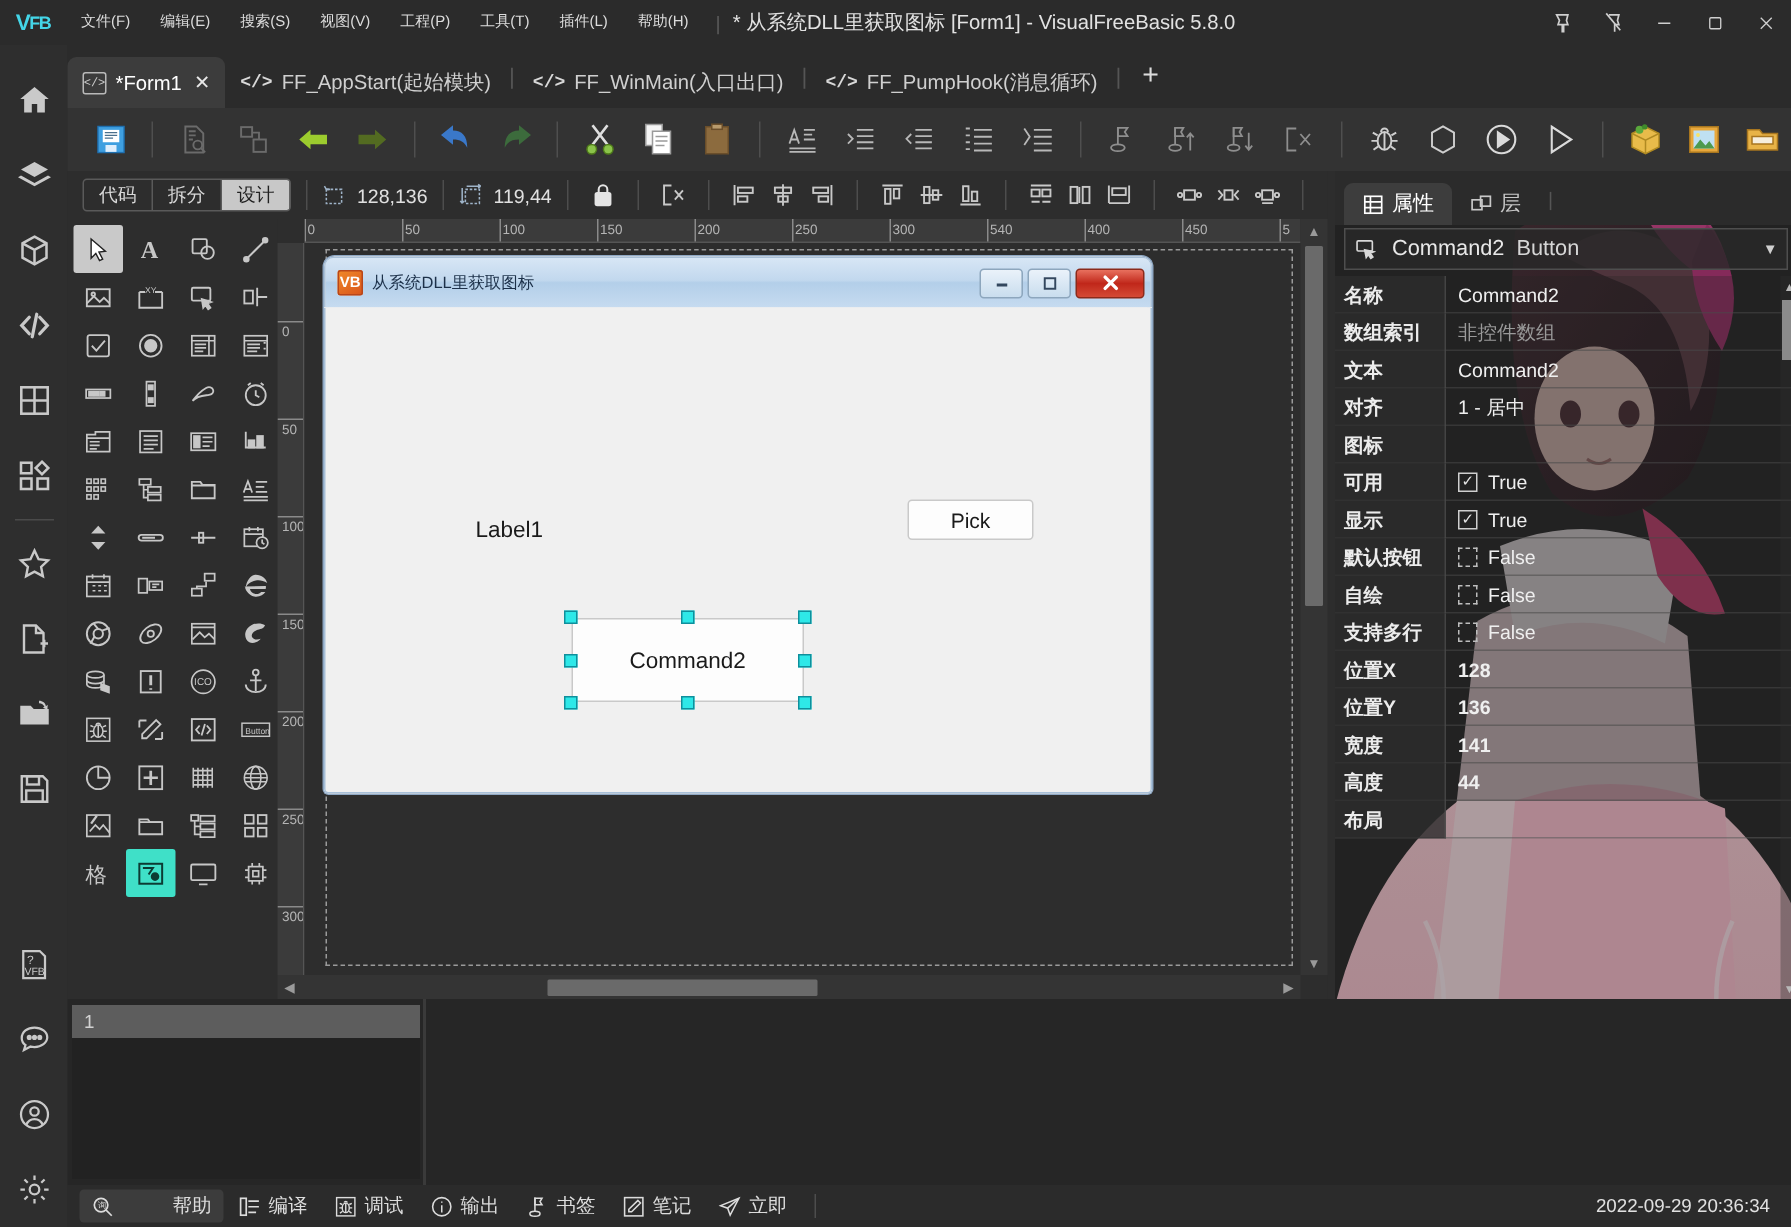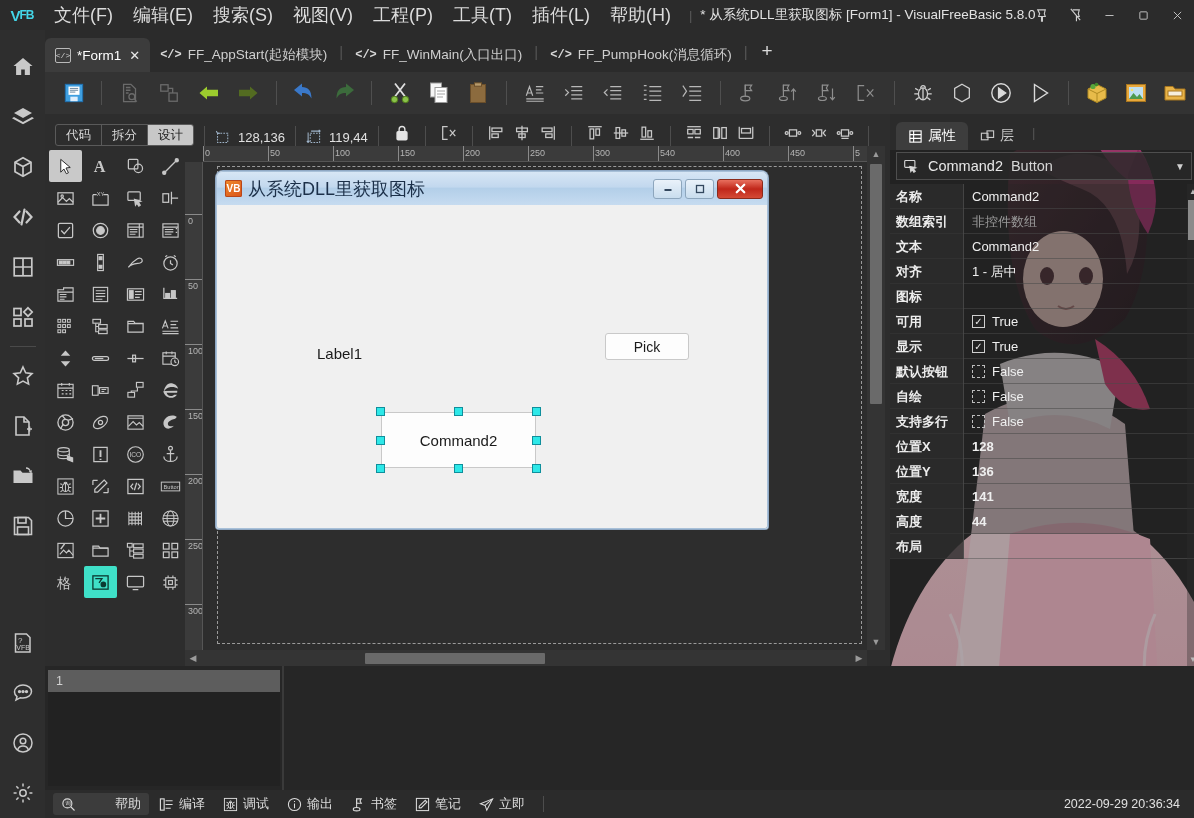--- a/index.html
+++ b/index.html
@@ -12,21 +12,21 @@
   .app{ position:relative; width:1194px; height:818px; background:#2d2d2d; }
 
   
   .titlebar{ position:absolute; left:0; top:0; width:1194px; height:30px;
     background:#2b2b2b; display:flex; align-items:center; }
   .vfb-logo{ width:44px; height:30px; background:#2b2b2b; display:flex;
     align-items:center; justify-content:center; font-weight:bold;
     font-size:15px; letter-spacing:-1px; }
   .vfb-logo .v{ color:#44d6e8; } .vfb-logo .fb{ color:#44d6e8; font-size:12px;}
   .menu{ display:flex; align-items:center; height:30px; }
-  .menu-item{ padding:0 10px; font-size:18px; color:#dcdcdc; line-height:30px; cursor:default;}
+  .menu-item{ padding:0 10px; font-size:10px; color:#dcdcdc; line-height:30px; cursor:default;}
   .title-sep{ color:#5a5a5a; margin:0 8px; }
   .win-title{ font-size:13.5px; color:#e2e2e2; white-space:nowrap; }
   .title-right{ position:absolute; right:0; top:0; height:30px; display:flex; align-items:center; }
   .tbtn{ width:34px; height:30px; display:flex; align-items:center; justify-content:center;
     color:#cfcfcf; font-size:15px; }
   .tbtn svg{ display:block; }
 
   
   .rail{ position:absolute; left:0; top:30px; width:45px; height:788px; background:#2e2e2e;
     display:flex; flex-direction:column; align-items:center; padding-top:12px; }
@@ -51,21 +51,21 @@
 
   
   .toolbar{ position:absolute; left:45px; top:72px; width:1149px; height:42px;
     background:#333333; display:flex; align-items:center; padding-left:10px; gap:2px; }
   .tb-btn{ width:38px; height:34px; display:flex; align-items:center; justify-content:center;
     border-radius:3px; }
   .tb-sep{ width:1px; height:24px; background:#4f4f4f; margin:0 7px; }
 
   
   .toolbar2{ position:absolute; left:45px; top:114px; width:840px; height:32px;
-    background:#2d2d2d; display:flex; align-items:flex-end; padding-left:10px; }
+    background:#2d2d2d; display:flex; align-items:center; padding-left:10px; }
   .viewseg{ display:flex; border:1px solid #5a5a5a; border-radius:3px; overflow:hidden; height:22px;}
   .viewseg div{ padding:0 10px; font-size:12.5px; line-height:20px; color:#d8d8d8;
     border-right:1px solid #5a5a5a; }
   .viewseg div:last-child{ border-right:none; }
   .viewseg div.on{ background:#c8c8c8; color:#222; }
   .t2-sep{ width:1px; height:20px; background:#4d4d4d; margin:0 10px; }
   .coord{ display:flex; align-items:center; gap:6px; font-size:13px; color:#e0e0e0; }
   .t2-btn{ width:26px; height:26px; display:flex; align-items:center; justify-content:center;}
 
   
@@ -100,21 +100,21 @@
      border-radius:7px 7px 3px 3px; background:#f0f0f0;
      box-shadow:0 0 0 1px #8fa8c4; overflow:hidden; }
   .formwin-tb{ height:34px; border-radius:6px 6px 0 0;
      background:linear-gradient(180deg,#d7e6f5 0%,#c2d8ee 45%,#b3cfe9 50%,#c6dbf0 100%);
      border:1px solid #a8c0d8; border-bottom:none; display:flex; align-items:center;
      padding:0 4px 0 8px; }
   .fw-ico{ width:17px; height:17px; border-radius:2px;
      background:linear-gradient(145deg,#f08a2a,#d9531a); display:flex;
      align-items:center; justify-content:center; color:#fff; font-size:10px;
      font-weight:bold; margin-right:6px; box-shadow:inset 0 0 0 1px #b8461a;}
-  .fw-title{ font-size:18px; color:#1c3049; }
+  .fw-title{ font-size:11px; color:#1c3049; }
   .fw-btns{ margin-left:auto; display:flex; gap:3px; align-items:center; }
   .fw-b{ width:29px; height:20px; border:1px solid #8da6bd; border-radius:3px;
      background:linear-gradient(180deg,#eaf2fa,#c9ddee); display:flex;
      align-items:center; justify-content:center; color:#2c3e50; font-size:11px;}
   .fw-b.close{ width:46px; border:1px solid #8b2a1b;
      background:linear-gradient(180deg,#e8705e,#c0271a 50%,#d44a35);
      color:#fff; font-weight:bold; font-size:14px; }
   .formwin-body{ position:absolute; left:0; top:34px; width:552px; height:324px;
      background:#f0f0f0; border:1px solid #a8c0d8; border-top:none;
      border-radius:0 0 3px 3px; }

